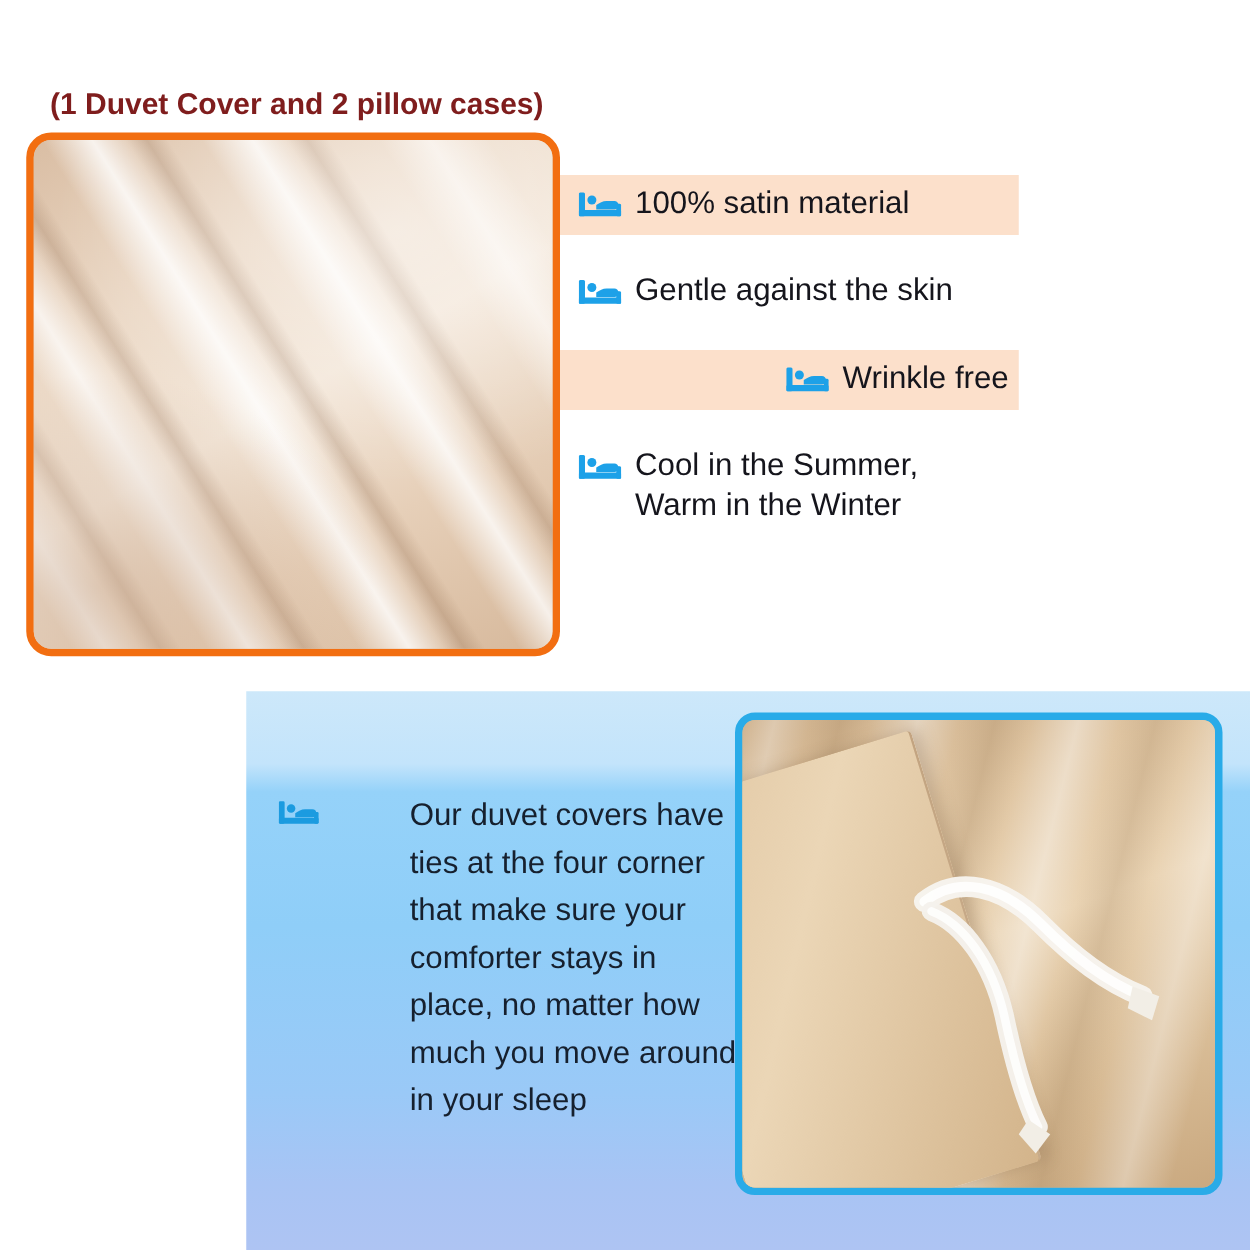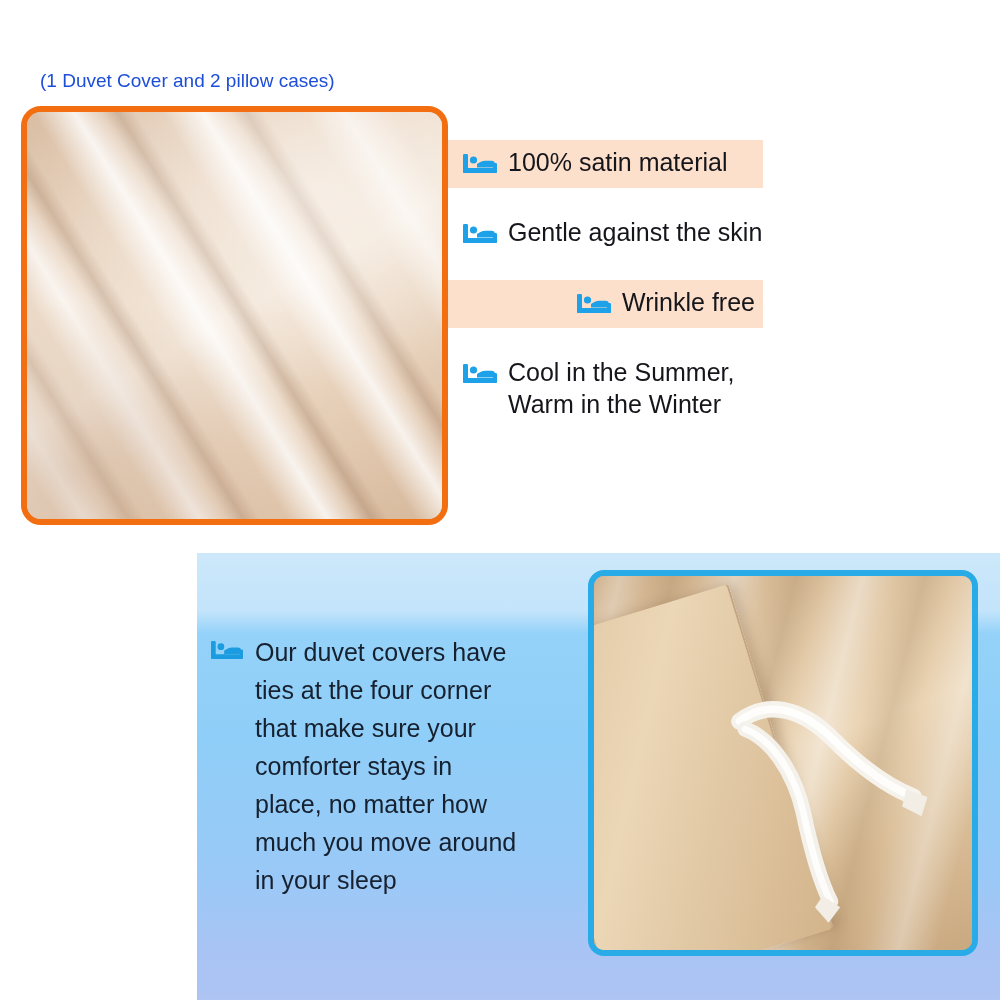--- a/index.html
+++ b/index.html
@@ -16,22 +16,22 @@
   .title{
     position:absolute;left:26px;top:16px;
     font-size:41px;font-weight:bold;
     letter-spacing:-0.5px;
     color:var(--brand,#1DA1E8);
     line-height:1.05;
     white-space:nowrap;
   }
   .subtitle{
     position:absolute;left:40px;top:70px;
-    font-size:19px;font-weight:400;
-    color:#1d4ed8;
+    font-size:24px;font-weight:700;
+    color:#7f1d1d;
     white-space:nowrap;
   }
 
   
   .photo-top{
     position:absolute;left:21px;top:106px;
     width:427px;height:419px;
     border:6px solid #F26E11;
     border-radius:20px;
     box-sizing:border-box;
@@ -98,40 +98,40 @@
   .feat-row .feat-text{
     font-size:25px;color:#15151c;line-height:1.28;
     padding-left:6px;padding-right:8px;white-space:pre-line;
     margin-top:-2px;
   }
   .r1{margin-bottom:22px;}
   .r2{margin-bottom:22px;}
   .r3{margin-bottom:22px;justify-content:flex-end;}
 
   
-  .band-w{width:315px;}
+  .band-w{width:367px;}
 
   
   .bottom-panel{
     position:absolute;left:197px;top:553px;
     width:803px;height:447px;
     background:linear-gradient(180deg,
        #CDE8FA 0%,
        #C3E4FB 13%,
        #95D2F9 18%,
        #8FCEF8 42%,
        #9AC9F7 72%,
        #A8C4F4 88%,
        #AEC4F3 100%);
     overflow:hidden;
   }
   .bottom-text{
-    position:absolute;left:10px;top:80px;
+    position:absolute;left:22px;top:80px;
     width:370px;
-    display:flex;align-items:flex-start;
+    display:flex;align-items:flex-start;justify-content:space-between;
   }
   .bottom-text .icon-wrap{
     flex:0 0 auto;width:40px;margin-top:6px;
     display:flex;align-items:center;justify-content:center;
   }
   .bottom-text .btext{
     font-size:25px;color:#16202e;line-height:1.52;
     padding-left:8px;white-space:pre-line;
   }
 

